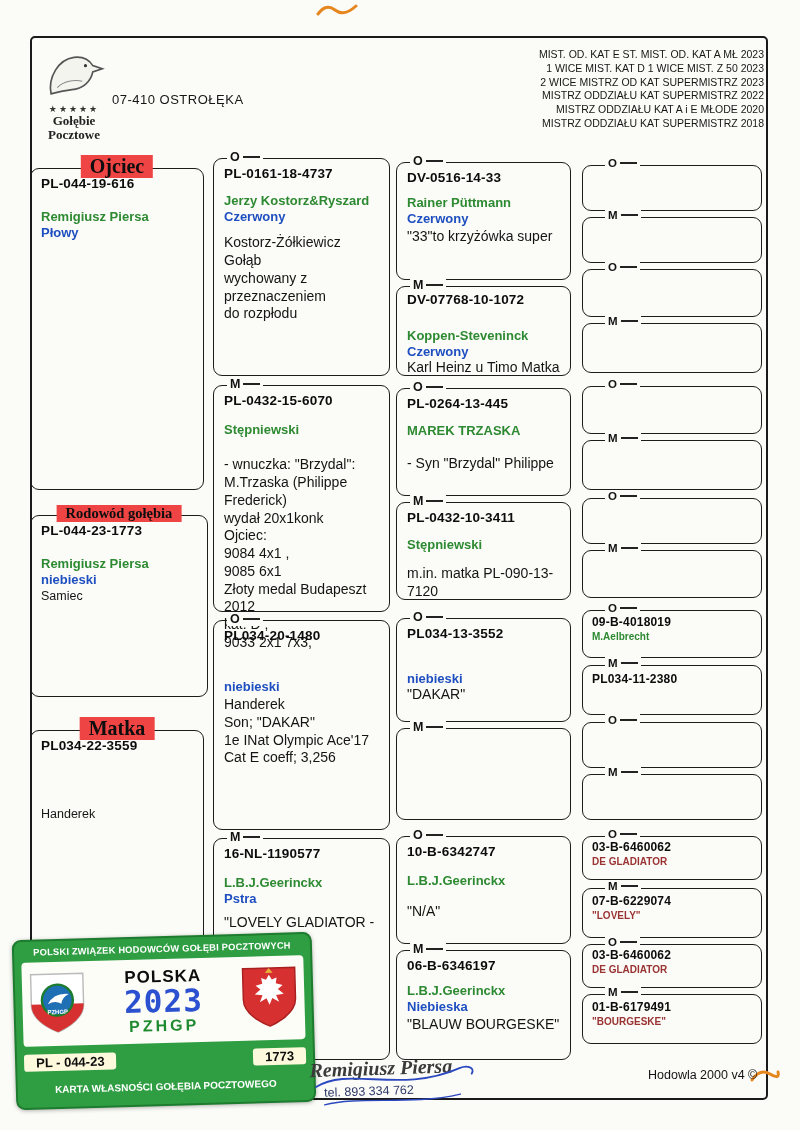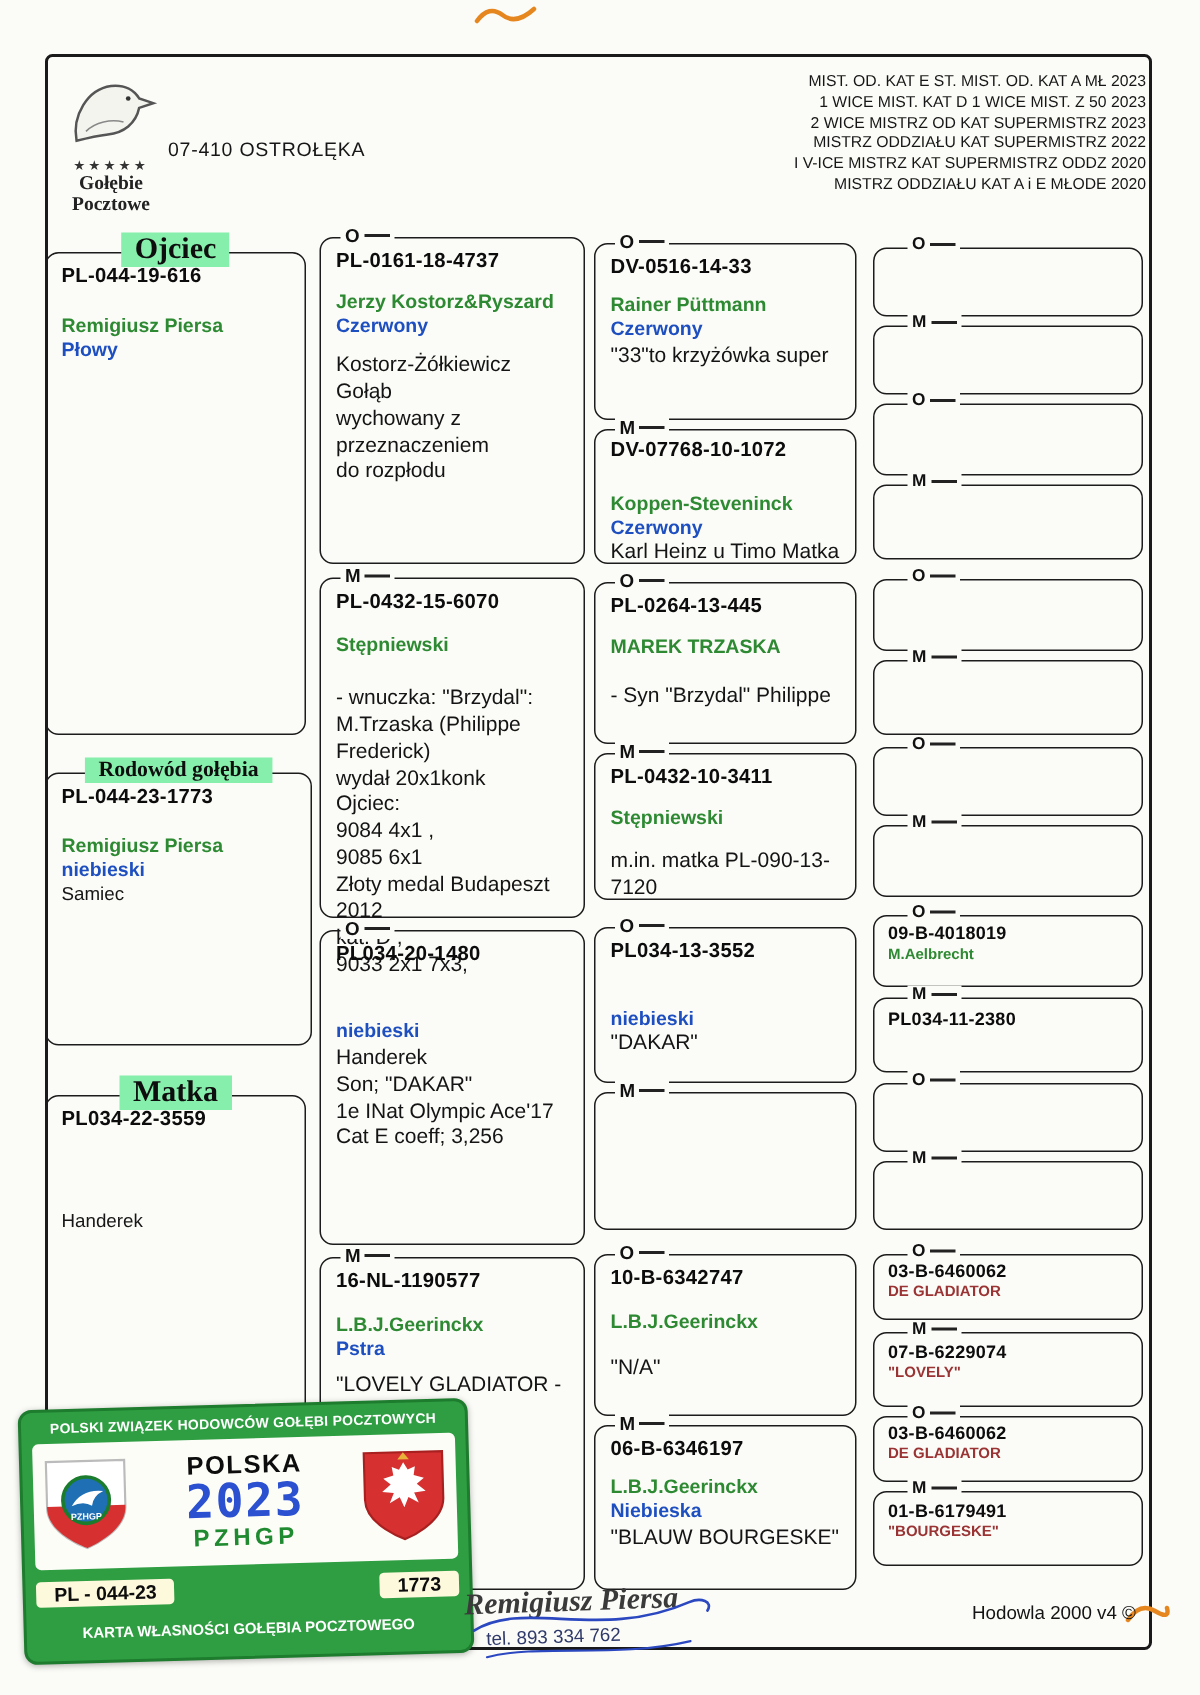--- a/index.html
+++ b/index.html
@@ -29,21 +29,21 @@
   
   .box { position:absolute; border:1.6px solid #1c1c1c; border-radius:9px; }
   .box-label {
     position:absolute; top:-9px; left:13px; background:#fbfbf7; padding:0 3px;
     font-weight:bold; font-size:12.5px; color:#111; display:flex; align-items:center;
   }
   .box-label::after { content:""; width:17px; height:2px; background:#222; display:inline-block; margin-left:3px; }
   .sbox .box-label { left:22px; font-size:11.5px; }
   .heading-label {
     position:absolute; top:-13px; left:50%; transform:translateX(-50%);
-    background:#86efac; padding:0 9px; white-space:nowrap;
+    background:#ef4444; padding:0 9px; white-space:nowrap;
     font-family:"Liberation Serif", serif; font-weight:bold; color:#0e0e0e;
   }
   .h-big { font-size:20px; top:-14px; }
   .h-small { font-size:14.5px; top:-11px; }
   .box-content { padding:7px 10px; }
   .ring { font-weight:bold; font-size:13.5px; color:#0c0c0c; letter-spacing:0.2px; }
   .ring.s { font-size:12px; }
   .owner { font-weight:bold; font-size:13px; color:#2d8a32; line-height:1.25; }
   .colorname { font-weight:bold; font-size:13px; color:#1e4fc0; }
   .plain { font-size:12.5px; color:#161616; }
@@ -106,22 +106,22 @@
     <div class="stars">★★★★★</div>
     <div class="logo-cap">Gołębie</div>
     <div class="logo-cap">Pocztowe</div>
   </div>
   <div class="address">07-410 OSTROŁĘKA</div>
   <div class="achievements">
     <div>MIST. OD. KAT E ST. MIST. OD. KAT A  MŁ 2023</div>
     <div>1 WICE MIST. KAT D 1 WICE MIST. Z 50 2023</div>
     <div>2 WICE MISTRZ OD KAT SUPERMISTRZ 2023</div>
     <div>MISTRZ ODDZIAŁU KAT SUPERMISTRZ 2022</div>
-    <div>I V-ICE MISTRZ KAT SUPERMISTRZ ODDZ 2020</div>
     <div>MISTRZ ODDZIAŁU KAT  A i E MŁODE 2020</div>
+    <div>MISTRZ ODDZIAŁU KAT SUPERMISTRZ 2018</div>
   </div>
 
   <div class="box" style="left:30px;top:168px;width:174px;height:322px;">
     <span class="heading-label h-big">Ojciec</span>
     <div class="box-content">
       <div class="ring">PL-044-19-616</div>
       <div class="owner" style="margin-top:18px;">Remigiusz Piersa</div>
       <div class="colorname">Płowy</div>
     </div>
   </div>

